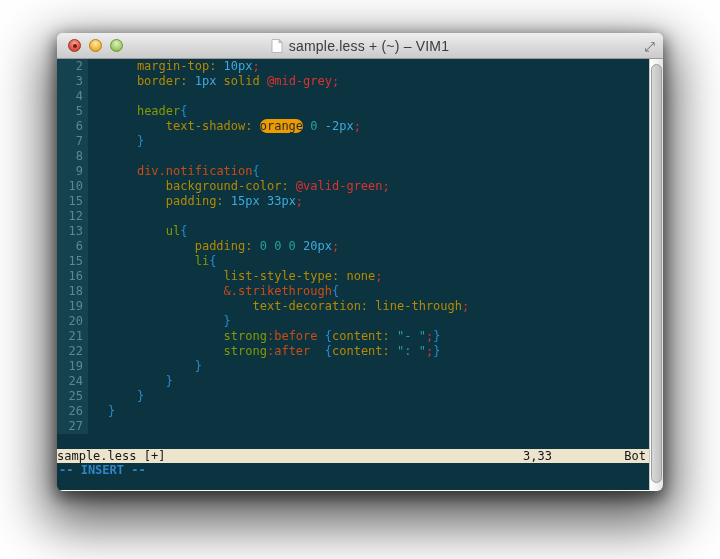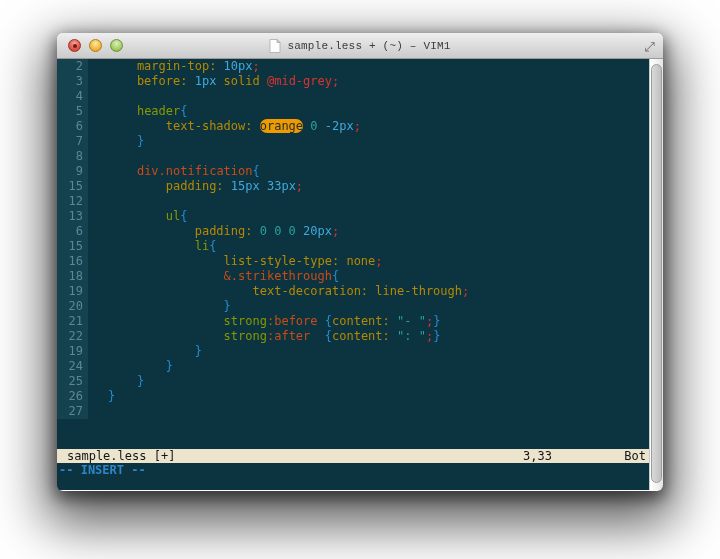--- a/index.html
+++ b/index.html
@@ -21,21 +21,21 @@
     font-family:"Liberation Sans","DejaVu Sans",sans-serif;
   }
   .traffic{position:absolute;left:11px;top:0;height:100%;display:flex;align-items:center;gap:8px;}
   .tl{width:13px;height:13px;border-radius:50%;position:relative;}
   .tl-close{background:radial-gradient(circle at 50% 32%,#f4a79e 0%,#e05a4c 55%,#c23a2e 100%);border:1px solid #992f26;}
   .tl-close::after{content:"";position:absolute;left:50%;top:50%;width:4px;height:4px;margin:-2px 0 0 -2px;border-radius:50%;background:#6f1a13;}
   .tl-min{background:radial-gradient(circle at 50% 32%,#fde7a8 0%,#f2b63a 60%,#d79a20 100%);border:1px solid #ad7c17;}
   .tl-zoom{background:radial-gradient(circle at 50% 32%,#ddeec4 0%,#a3cd62 60%,#7ca844 100%);border:1px solid #6d9334;}
   .title-group{display:flex;align-items:center;gap:6px;}
   .doc-icon{width:12px;height:14px;display:block;}
-  .title-text{font-size:11px;color:#3c3c3c;letter-spacing:0.2px;font-family:Liberation Mono, monospace;}
+  .title-text{font-size:14px;color:#3c3c3c;letter-spacing:0.2px;}
   .fs-icon{
     position:absolute;right:8px;top:50%;transform:translateY(-50%);
     font-size:13px;color:#666;line-height:1;
     font-family:"DejaVu Sans",sans-serif;
   }
 
   
   .body{display:flex;height:431px;background:var(--editor-bg);}
   .main{flex:1;display:flex;flex-direction:column;min-width:0;}
 
@@ -53,21 +53,21 @@
   .tok-red{color:var(--red);}
   .tok-orn{color:var(--orn);}
   .tok-brace{color:var(--brace);}
   .tok-hl{background:var(--hl-bg);color:var(--hl-text);border-radius:7px;}
 
   
   .statusbar{
     position:relative;height:14px;line-height:14px;background:var(--status-bg);
     color:var(--status-text);font-size:12px;white-space:pre;
   }
-  .sb-file{position:absolute;left:10px;top:0;}
+  .sb-file{position:absolute;left:0;top:0;}
   .sb-ruler{position:absolute;left:466px;top:0;}
   .sb-scroll{position:absolute;right:3px;top:0;}
 
   
   .cmdline{flex:1;background:var(--editor-bg);font-size:12px;line-height:15px;padding-left:2px;}
   .mode{color:var(--insert-text);font-weight:bold;}
 
   
   .scrollbar{
     flex:0 0 14px;position:relative;
@@ -98,27 +98,28 @@
       </svg>
       <span class="title-text">sample.less + (~) – VIM1</span>
     </div>
     <span class="fs-icon">⤢</span>
   </div>
 
   <div class="body">
     <div class="main">
       <div class="code-area">
           <div class="row"><span class="gut">2</span><span class="code"><span class="tok-prop">    margin-top: </span><span class="tok-num">10px</span><span class="tok-red">;</span></span></div>
-          <div class="row"><span class="gut">3</span><span class="code"><span class="tok-prop">    before: </span><span class="tok-num">1px </span><span class="tok-prop">solid </span><span class="tok-red">@mid-grey</span><span class="tok-red">;</span></span></div>
+          <div class="row"><span class="gut">3</span><span class="code"><span class="tok-prop">    border: </span><span class="tok-num">1px </span><span class="tok-prop">solid </span><span class="tok-red">@mid-grey</span><span class="tok-red">;</span></span></div>
           <div class="row"><span class="gut">4</span><span class="code"></span></div>
           <div class="row"><span class="gut">5</span><span class="code"><span>    </span><span class="tok-sel">header</span><span class="tok-brace">{</span></span></div>
           <div class="row"><span class="gut">6</span><span class="code"><span class="tok-prop">        text-shadow: </span><span class="tok-hl">orange</span><span> </span><span class="tok-zero">0</span><span> </span><span class="tok-num">-2px</span><span class="tok-red">;</span></span></div>
           <div class="row"><span class="gut">7</span><span class="code"><span>    </span><span class="tok-brace">}</span></span></div>
           <div class="row"><span class="gut">8</span><span class="code"></span></div>
           <div class="row"><span class="gut">9</span><span class="code"><span>    </span><span class="tok-orn">div.notification</span><span class="tok-brace">{</span></span></div>
+          <div class="row"><span class="gut">10</span><span class="code"><span class="tok-prop">        background-color: </span><span class="tok-red">@valid-green</span><span class="tok-red">;</span></span></div>
           <div class="row"><span class="gut">15</span><span class="code"><span class="tok-prop">        padding: </span><span class="tok-num">15px 33px</span><span class="tok-red">;</span></span></div>
           <div class="row"><span class="gut">12</span><span class="code"></span></div>
           <div class="row"><span class="gut">13</span><span class="code"><span>        </span><span class="tok-sel">ul</span><span class="tok-brace">{</span></span></div>
           <div class="row"><span class="gut">6</span><span class="code"><span class="tok-prop">            padding: </span><span class="tok-zero">0 0 0</span><span> </span><span class="tok-num">20px</span><span class="tok-red">;</span></span></div>
           <div class="row"><span class="gut">15</span><span class="code"><span>            </span><span class="tok-sel">li</span><span class="tok-brace">{</span></span></div>
           <div class="row"><span class="gut">16</span><span class="code"><span class="tok-prop">                list-style-type: none</span><span class="tok-red">;</span></span></div>
           <div class="row"><span class="gut">18</span><span class="code"><span>                </span><span class="tok-orn">&amp;.strikethrough</span><span class="tok-brace">{</span></span></div>
           <div class="row"><span class="gut">19</span><span class="code"><span class="tok-prop">                    text-decoration: line-through</span><span class="tok-red">;</span></span></div>
           <div class="row"><span class="gut">20</span><span class="code"><span>                </span><span class="tok-brace">}</span></span></div>
           <div class="row"><span class="gut">21</span><span class="code"><span>                </span><span class="tok-sel">strong</span><span class="tok-orn">:before</span><span> </span><span class="tok-brace">{</span><span class="tok-prop">content: </span><span class="tok-zero">"- "</span><span class="tok-red">;</span><span class="tok-brace">}</span></span></div>

